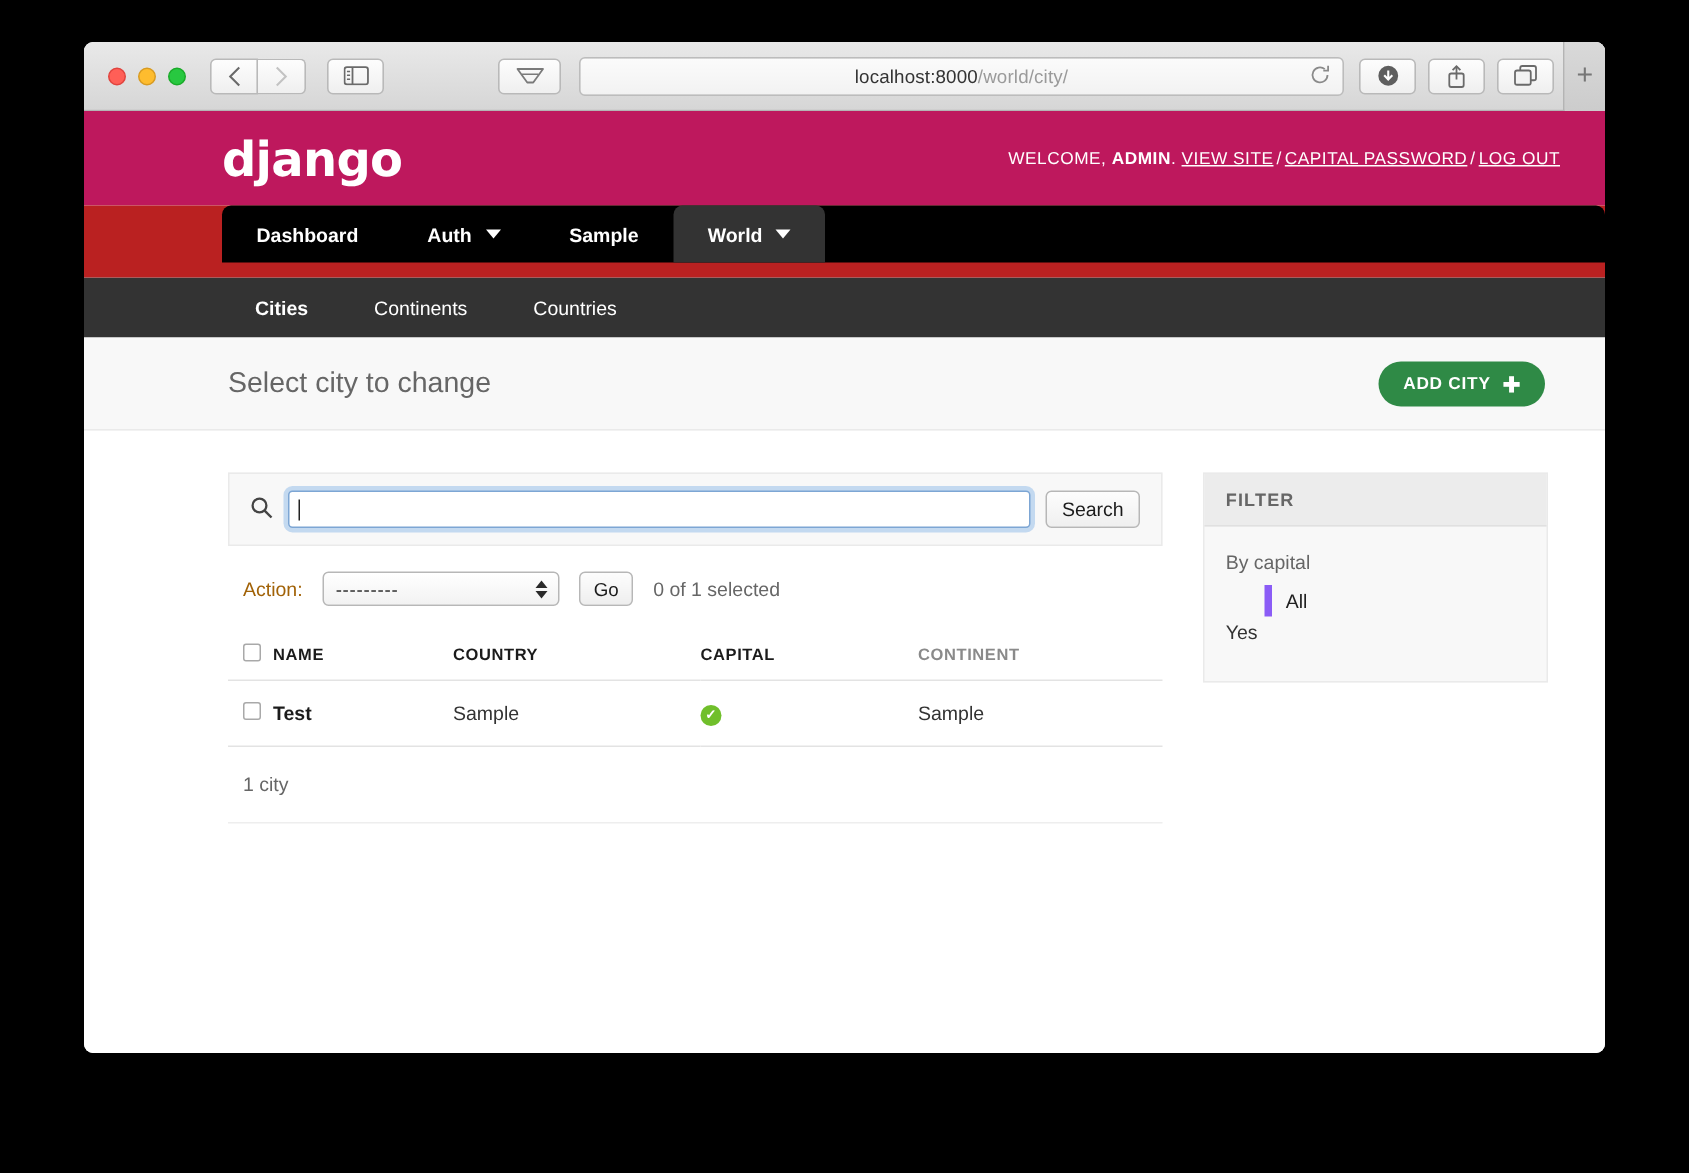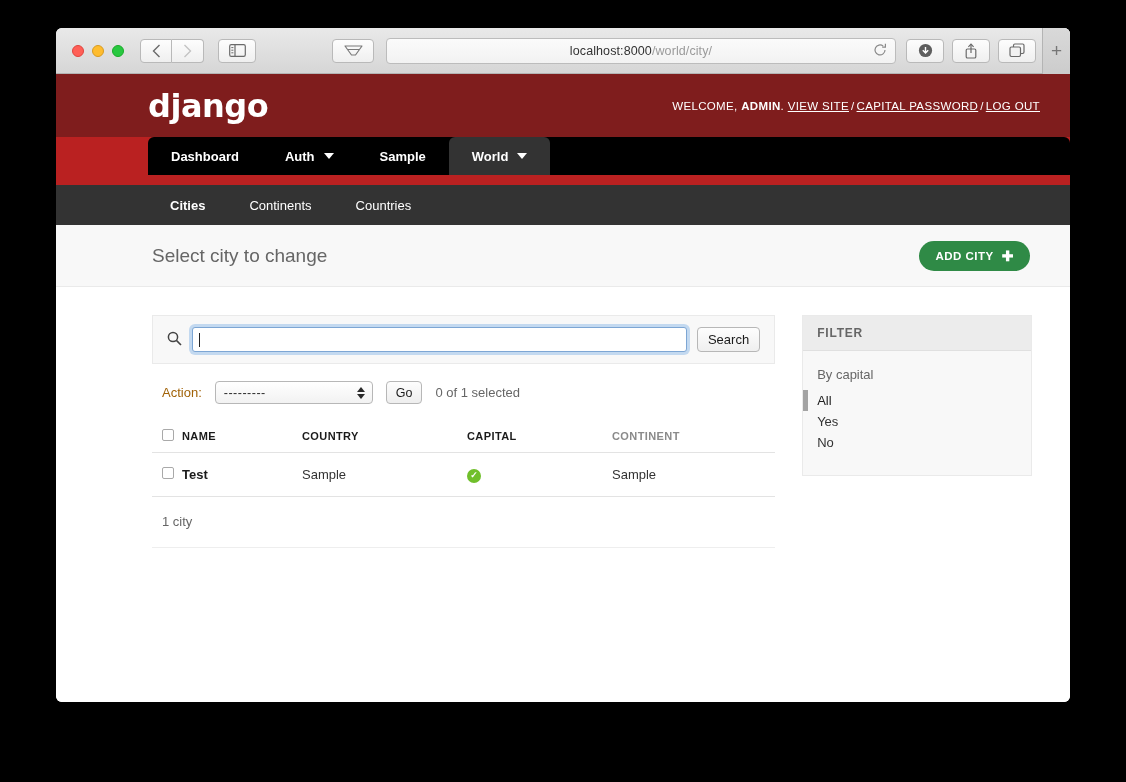--- a/index.html
+++ b/index.html
@@ -75,21 +75,21 @@
     background: linear-gradient(#d9d9d9, #cccccc);
     border-left: 1px solid #b4b4b4;
     display: flex; align-items: center; justify-content: center;
     color: #767676; font-size: 19px; font-weight: 300;
   }
 
   
   .page { background: #ffffff; height: 628px; overflow: hidden; position: relative; }
 
   .dj-header {
-    background: #7f1d1d;
+    background: #be185d;
     height: 63px;
     position: relative;
     padding: 0 24px 16px 36px;
   }
   .dj-logo {
     position: absolute; left: 92px; top: 50%; transform: translateY(-50%);
     color: #ffffff;
     font-size: 32px;
     font-weight: bold;
     letter-spacing: -0.5px;
@@ -313,23 +313,24 @@
     border-bottom: 1px solid #e0e0e0;
   }
   .filter-title {
     color: #666666;
     font-size: 13px;
     padding: 16px 14px 8px 14px;
   }
   .filter-list { list-style: none; margin: 0; padding: 0 0 22px 0; }
   .filter-list li { padding: 3px 14px; font-size: 13px; color: #333333; }
   .filter-list li.selected {
-    border-left: 5px solid #a3a3a3;
+    border-left: 5px solid #8b5cf6;
     padding-left: 9px;
     color: #222222;
+    margin-left: 40px;
   }
 </style>
 </head>
 <body>
 
 <div class="browser-window">
 
   <div class="toolbar">
     <div class="traffic-lights">
       <span class="tl red"></span>
@@ -535,22 +536,19 @@
         <div class="filter-box">
           <div class="filter-head">FILTER</div>
           <div class="filter-title">By capital</div>
           <ul class="filter-list">
             <li class="selected">
               <span>All</span>
             </li>
             <li>
               <span>Yes</span>
             </li>
-            <li>
-              <span>No</span>
-            </li>
           </ul>
         </div>
       </div>
 
     </div>
   </div>
 </div>
 
 </body></html>

